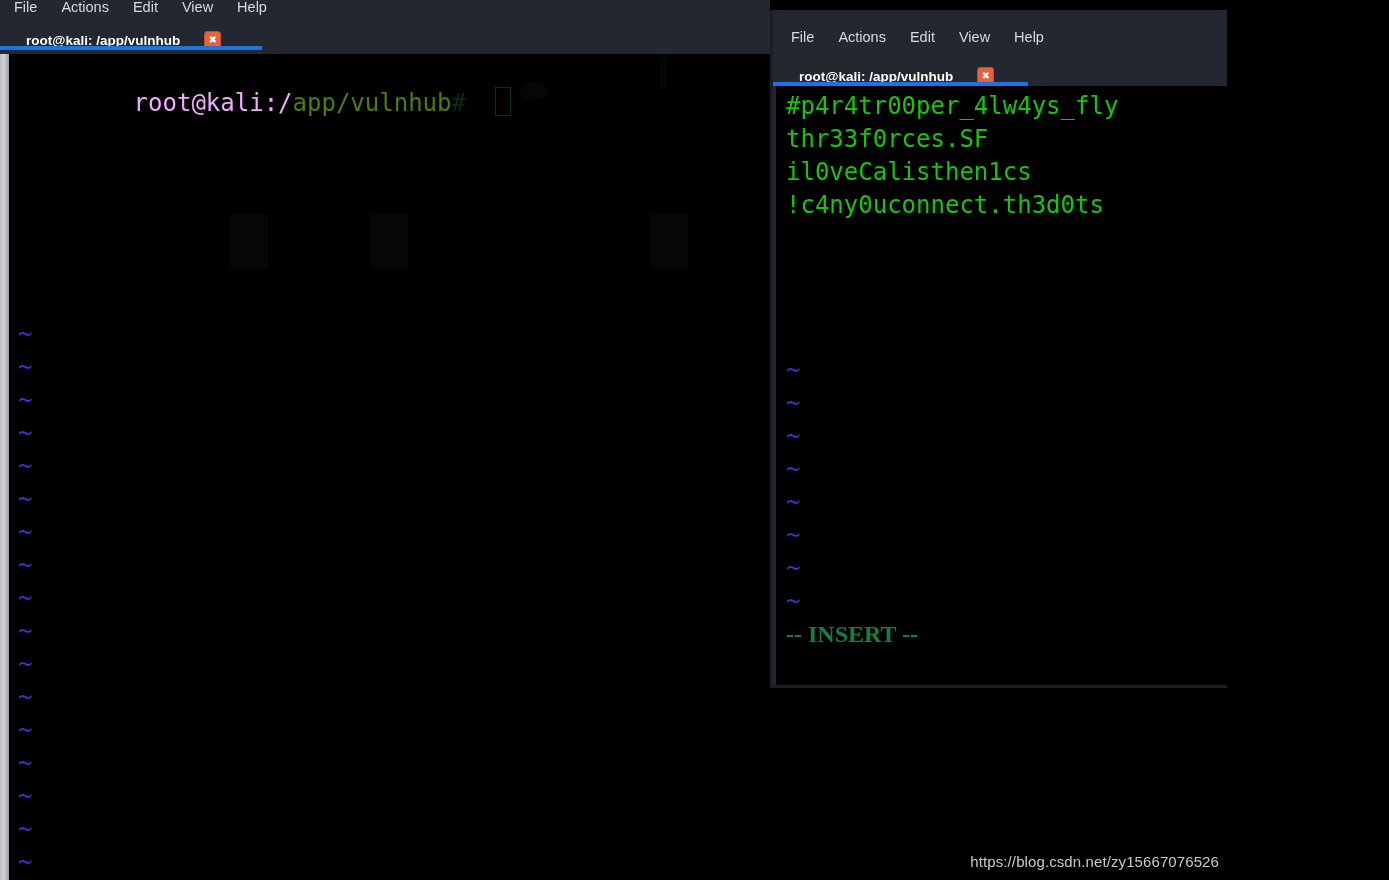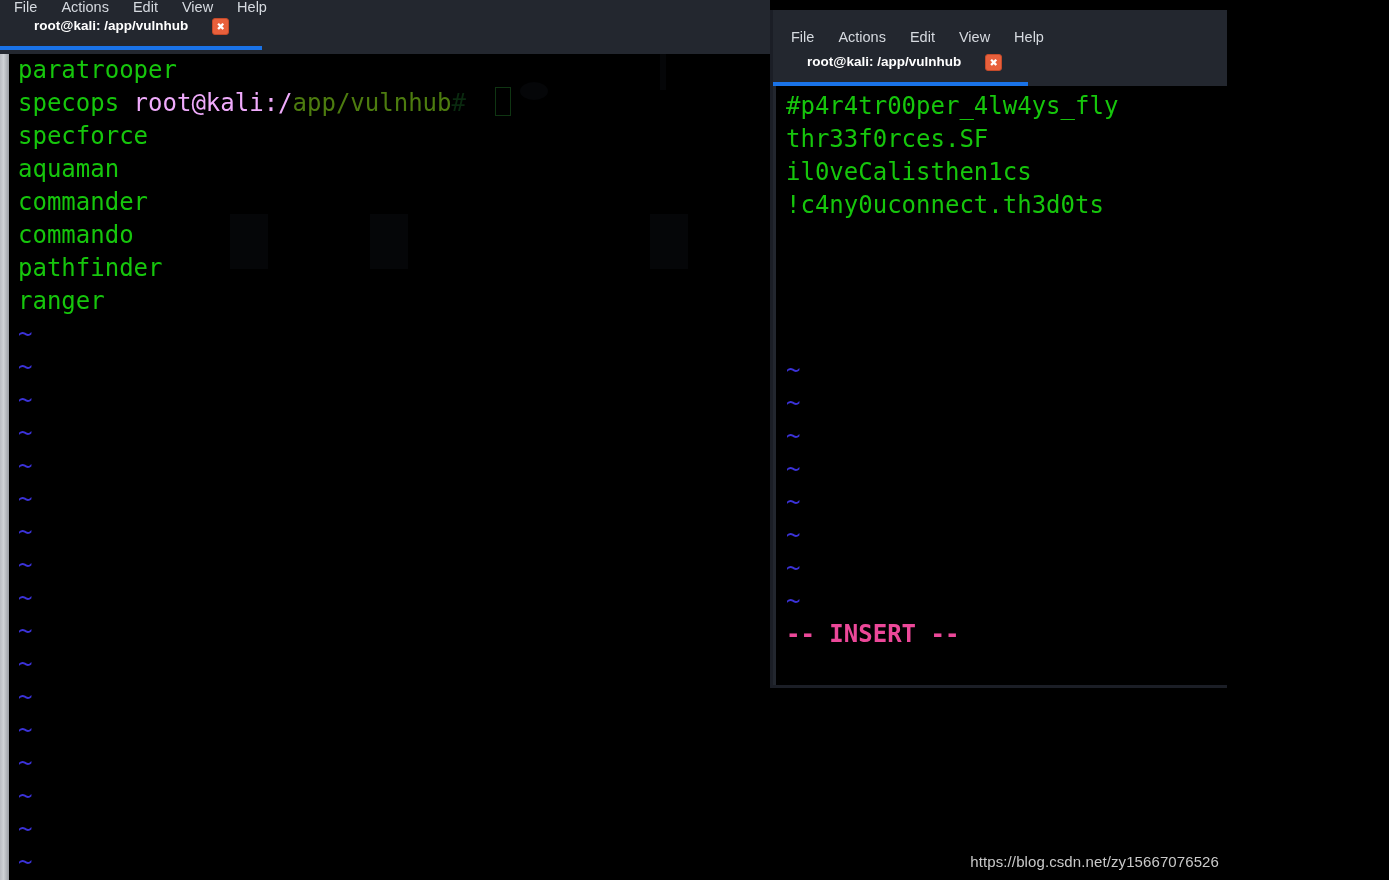--- a/index.html
+++ b/index.html
@@ -44,25 +44,25 @@
     cursor: default;
   }
 
   .tabrow {
     position: relative;
     height: 30px;
     background: #23272f;
   }
   .tab {
     position: absolute;
-    left: 8px;
+    left: 0;
     top: 0;
     height: 30px;
     display: flex;
-    align-items: flex-start;
+    align-items: flex-end;
     padding: 0 16px 0 26px;
     box-sizing: border-box;
   }
   .tab-label {
     color: #ffffff;
     font-size: 13.5px;
     font-weight: bold;
     font-family: "Liberation Sans", sans-serif;
     white-space: nowrap;
   }
@@ -116,22 +116,23 @@
     outline-offset: -1px;
     display: inline-block;
   }
   .cur-block {
     background: #16c60c;
     color: #000000;
     display: inline-block;
   }
 
   .insert {
-    color: #ec4899;
+    color: #15803d;
     font-weight: bold;
+    font-family: Liberation Serif, serif;
   }
 
   
   .ghost {
     position: absolute;
     white-space: pre;
     font-family: "DejaVu Sans Mono", monospace;
     font-size: 24px;
     line-height: 33px;
     pointer-events: none;
@@ -204,30 +205,20 @@
       <div class="artifact" style="left:230px; top:160px; width:38px; height:55px;"></div>
       <div class="artifact" style="left:370px; top:160px; width:38px; height:55px;"></div>
       <div class="artifact" style="left:650px; top:160px; width:38px; height:55px;"></div>
       <div class="artifact" style="left:520px; top:28px;  width:28px; height:18px; border-radius:50%;"></div>
       <div class="artifact" style="left:660px; top:0px;   width:6px;  height:36px;"></div>
 
       <div class="ghost" style="left:18px; top:0px;">
         <span class="g-host">root@kali:/</span><span class="g-path">app/vulnhub</span><span class="g-hash">#</span><span>  </span><span class="g-cur"></span>
       </div>
 
-      <div id="left-lines" style="position:absolute; left:18px; top:0px;">
-          <div class="term-line">paratrooper</div>
-          <div class="term-line">specops</div>
-          <div class="term-line">specforce</div>
-          <div class="term-line">aquaman</div>
-          <div class="term-line">commander<span class="cur-box"></span></div>
-          <div class="term-line">commando</div>
-          <div class="term-line">pathfinder</div>
-          <div class="term-line">ranger</div>
-        </div>
 
       <div id="left-tildes" style="position: absolute; left: 18px; top: 264px;">
           <div class="term-line tilde">~</div>
           <div class="term-line tilde">~</div>
           <div class="term-line tilde">~</div>
           <div class="term-line tilde">~</div>
           <div class="term-line tilde">~</div>
           <div class="term-line tilde">~</div>
           <div class="term-line tilde">~</div>
           <div class="term-line tilde">~</div>

